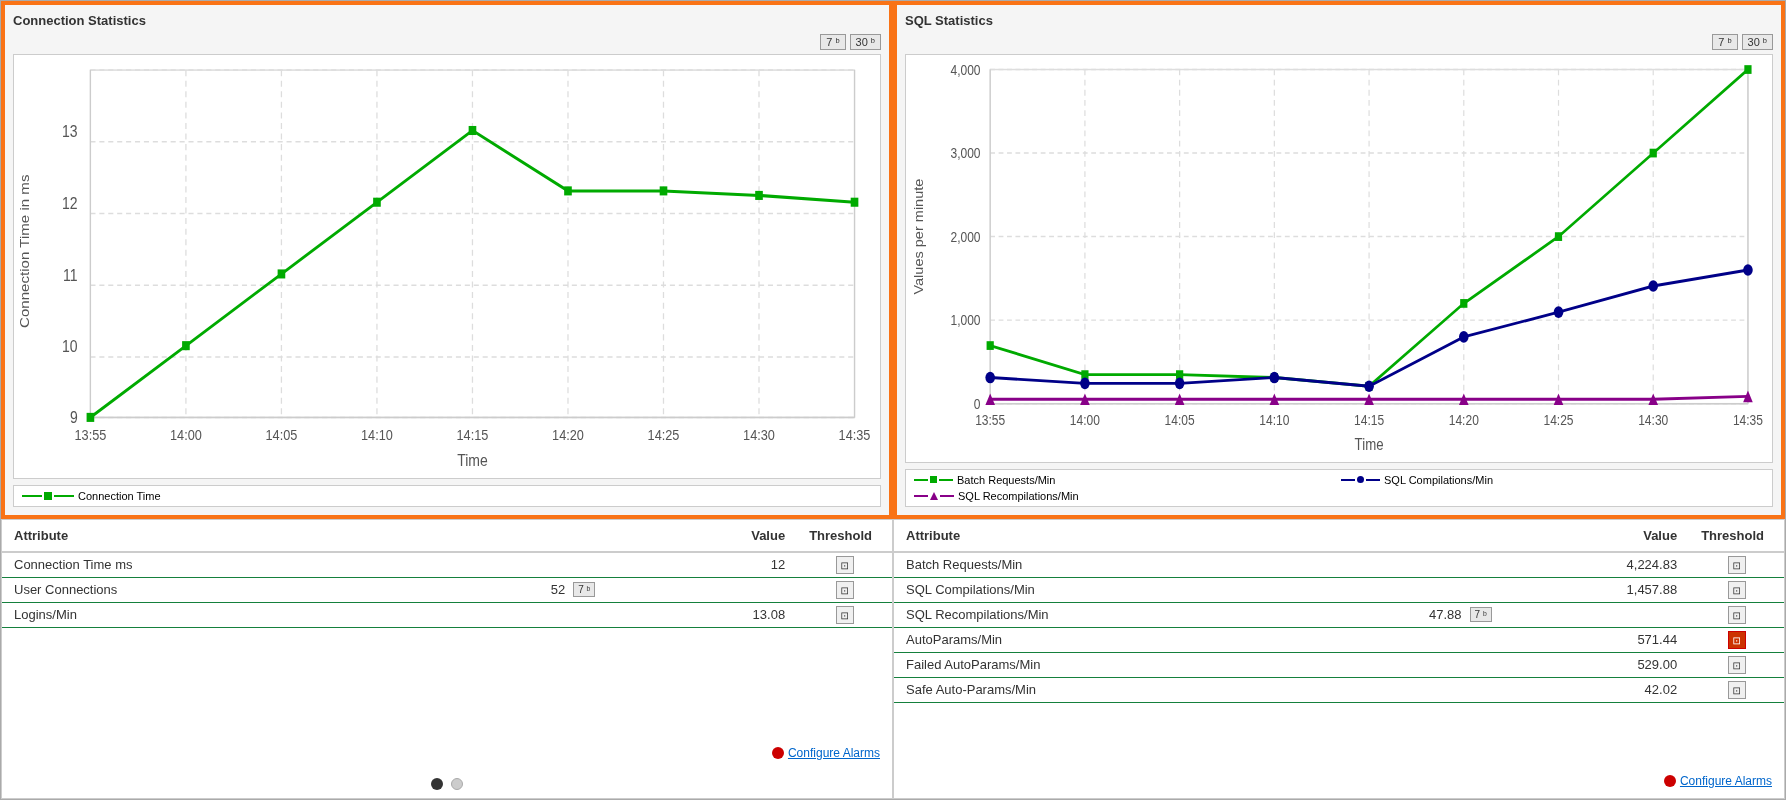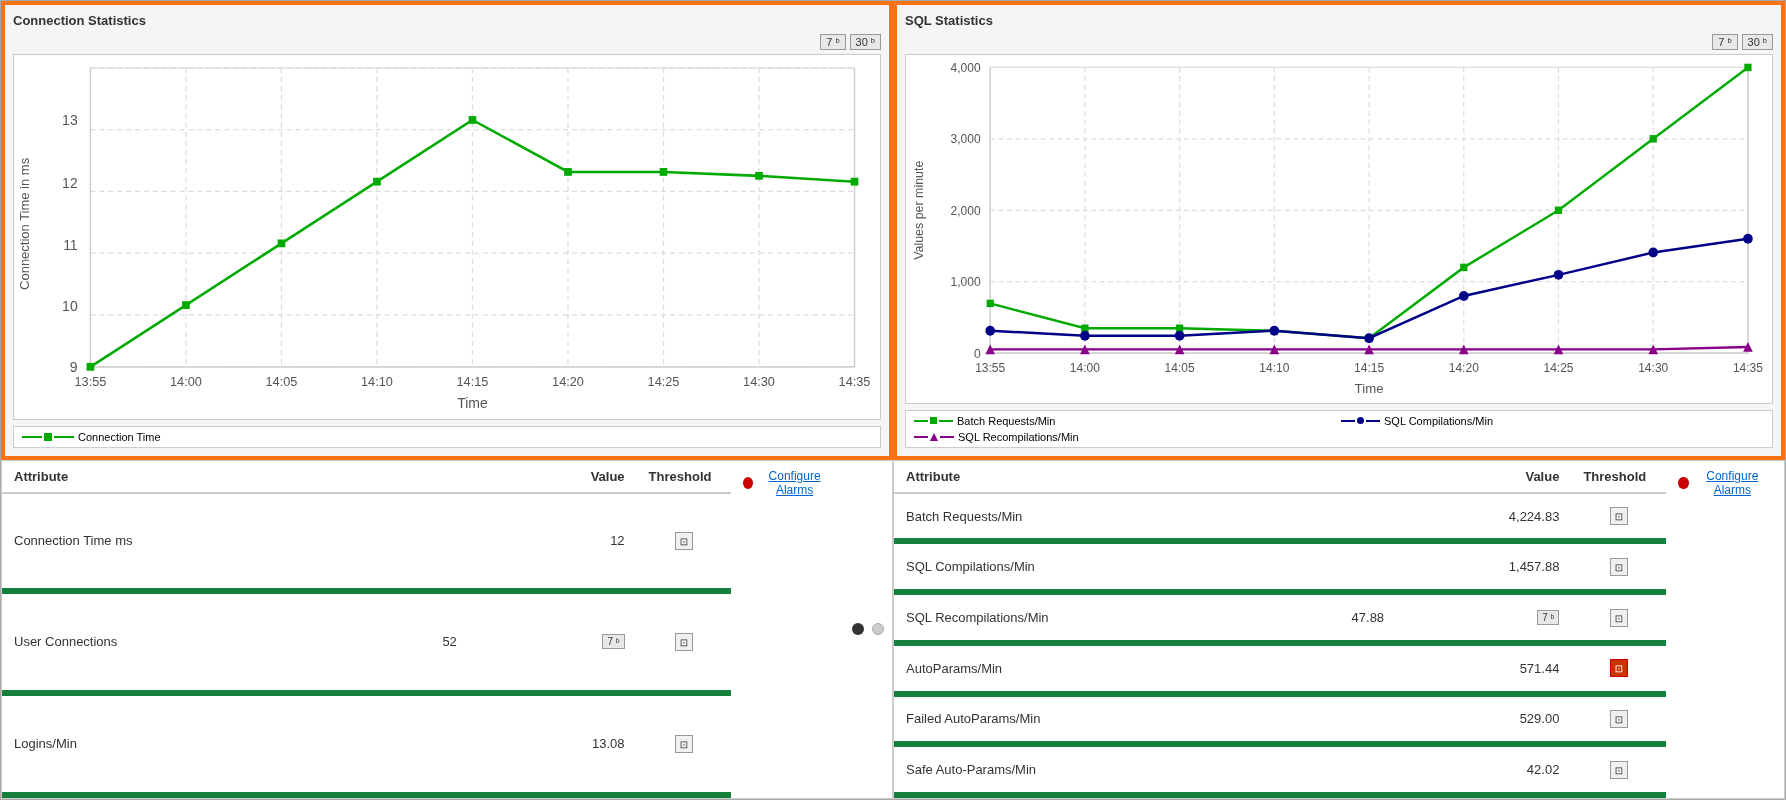--- a/index.html
+++ b/index.html
@@ -75,21 +75,21 @@
       gap: 4px;
       font-size: 11px;
     }
 
     
     .bottom-panel {
       background: white;
       border: 1px solid #ccc;
       padding: 0;
       display: flex;
-      flex-direction: row;
+      flex-direction: column;
     }
 
     .data-table {
       width: 100%;
       border-collapse: collapse;
     }
 
     .data-table th {
       font-weight: bold;
       color: #333;
@@ -97,22 +97,22 @@
       padding: 8px 12px;
       border-bottom: 2px solid #ccc;
       background: white;
     }
 
     .data-table th.right {
       text-align: right;
     }
 
     .data-table td {
-      padding: 13px 12px;
-      border-bottom: 6px solid #15803d;
+      padding: 3px 12px;
+      border-bottom: 1px solid #15803d;
       color: #333;
     }
 
     .data-table td.value {
       text-align: right;
     }
 
     .data-table td.threshold {
       text-align: center;
       width: 60px;
@@ -132,21 +132,21 @@
 
     .threshold-icon.red {
       background: #ff4444;
       color: white;
       border-color: #cc0000;
     }
 
     .row-with-badge {
       display: flex;
       align-items: center;
-      justify-content: space-between;
+      justify-content: flex-start;
       gap: 8px;
     }
 
     .seven-badge {
       display: inline-block;
       border: 1px solid #999;
       background: #e8e8e8;
       padding: 1px 4px;
       font-size: 10px;
       cursor: pointer;

